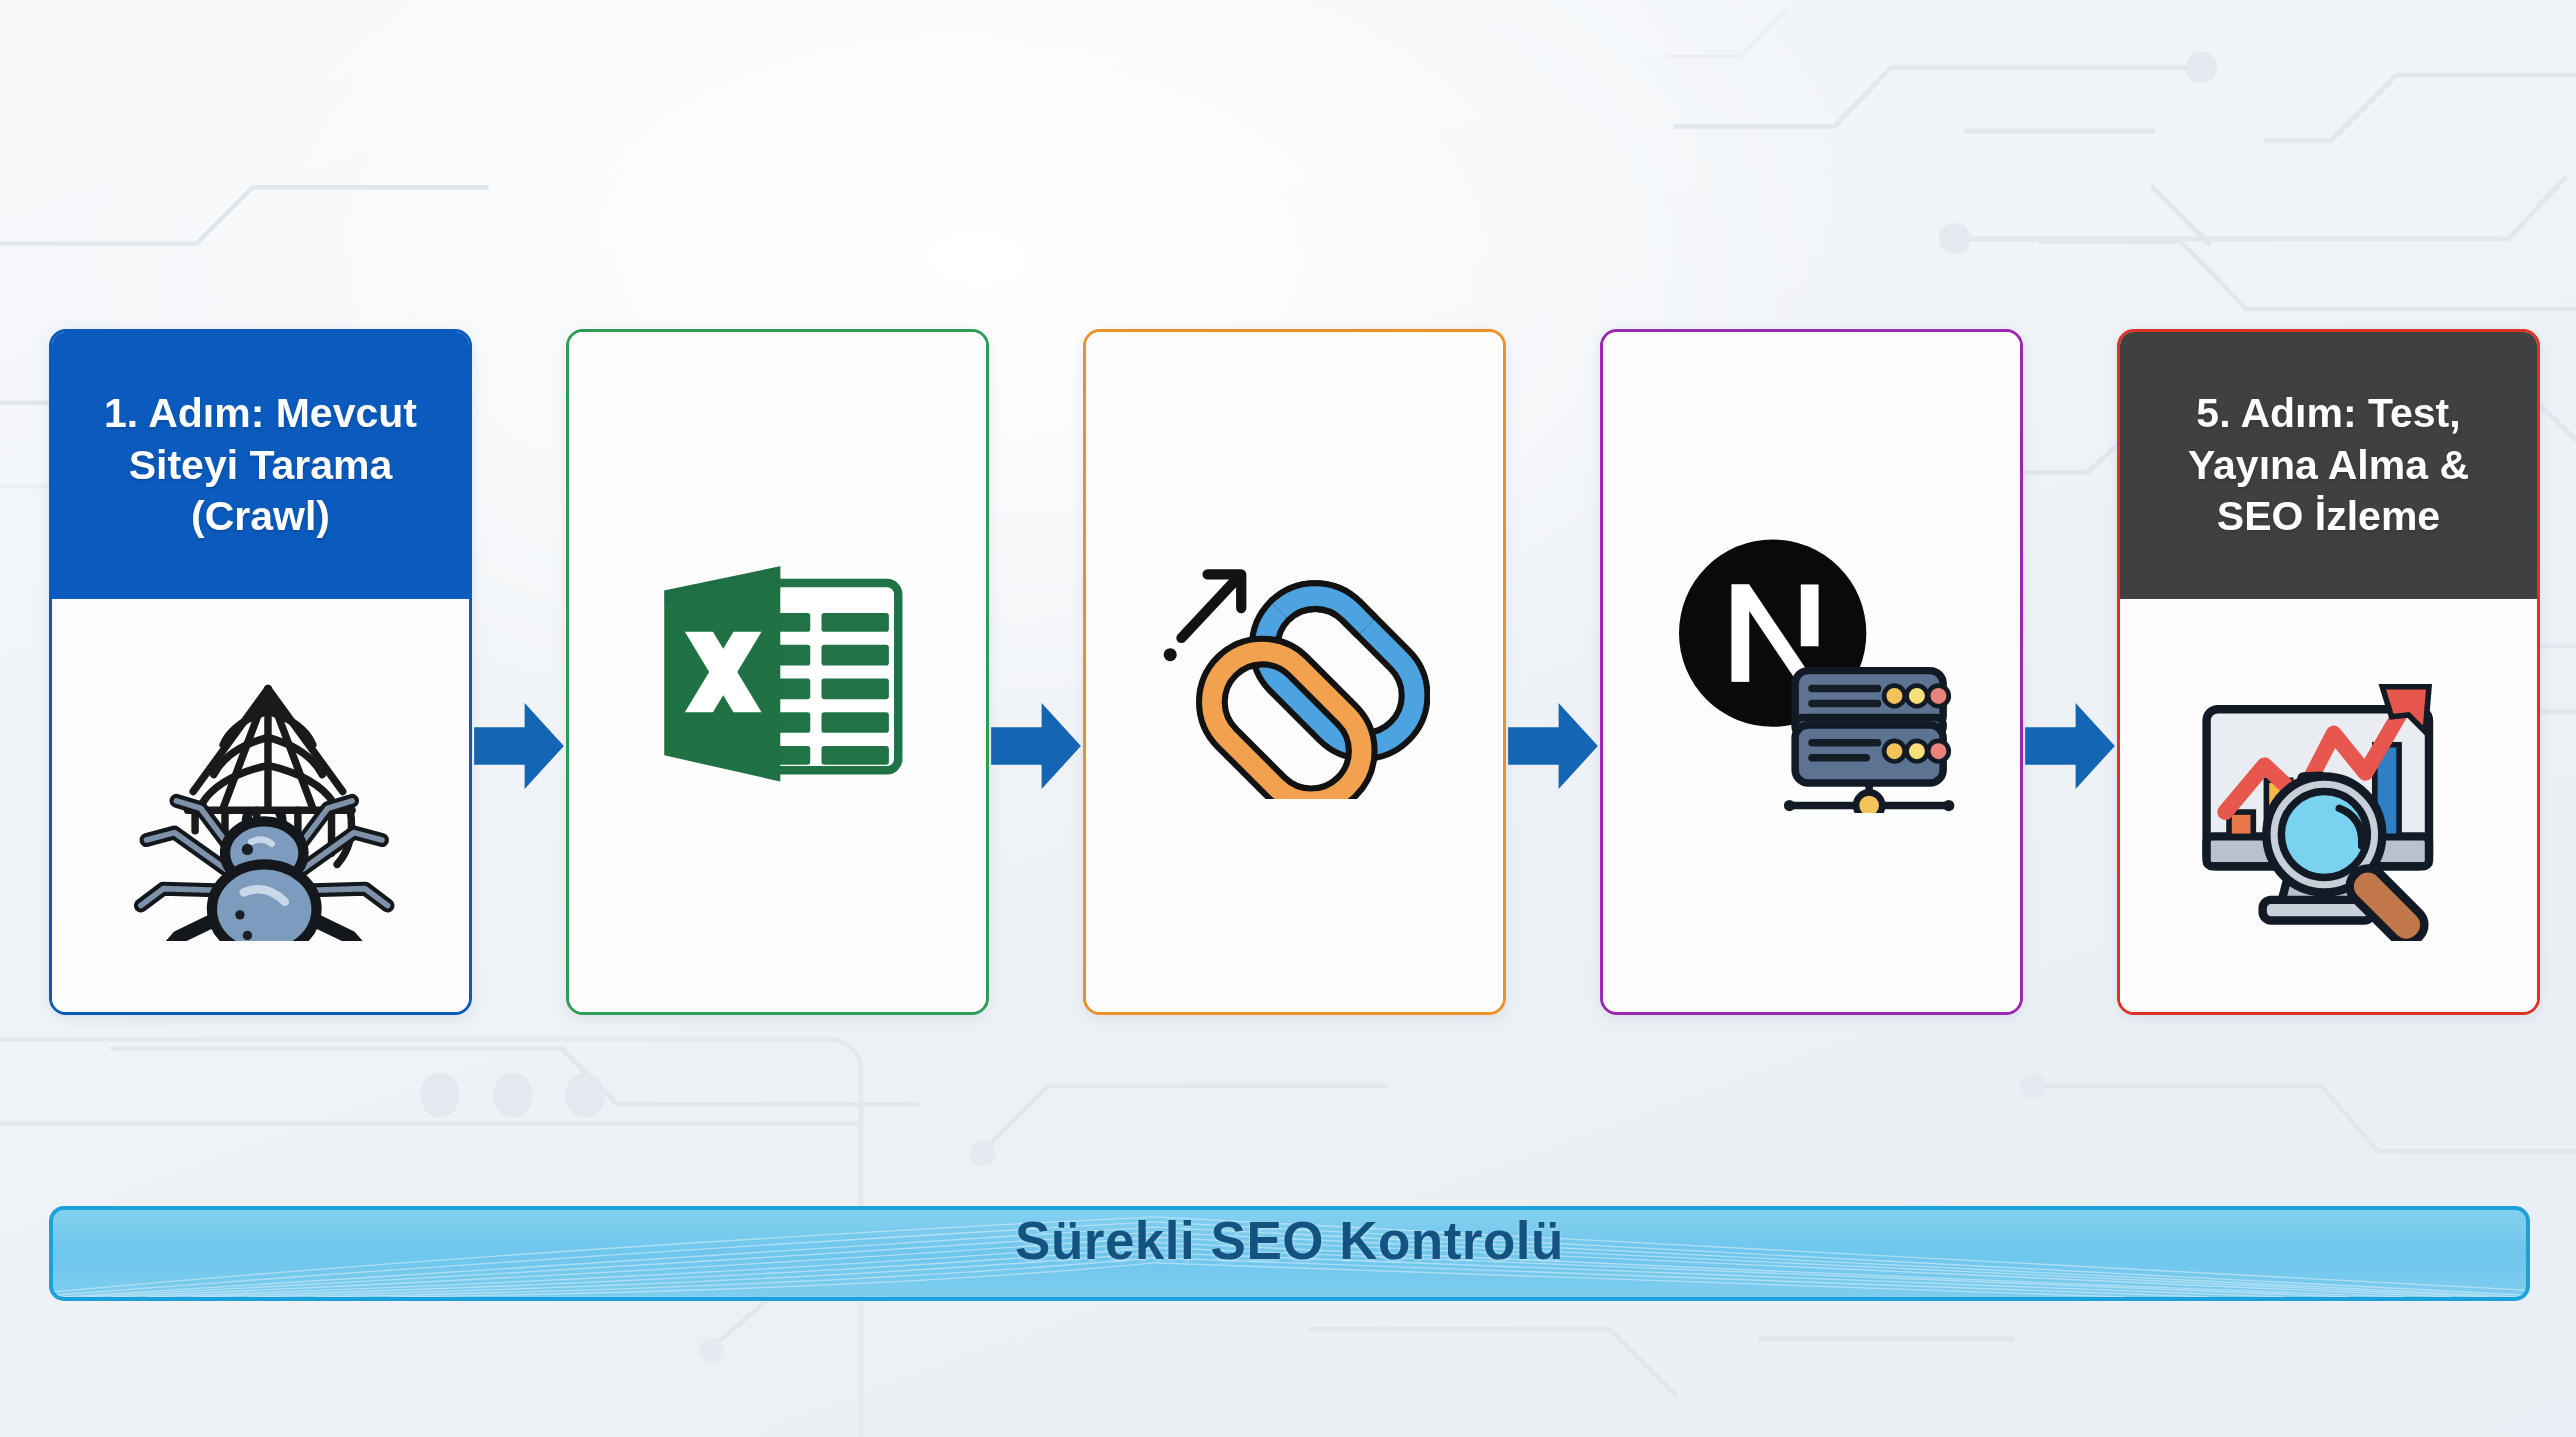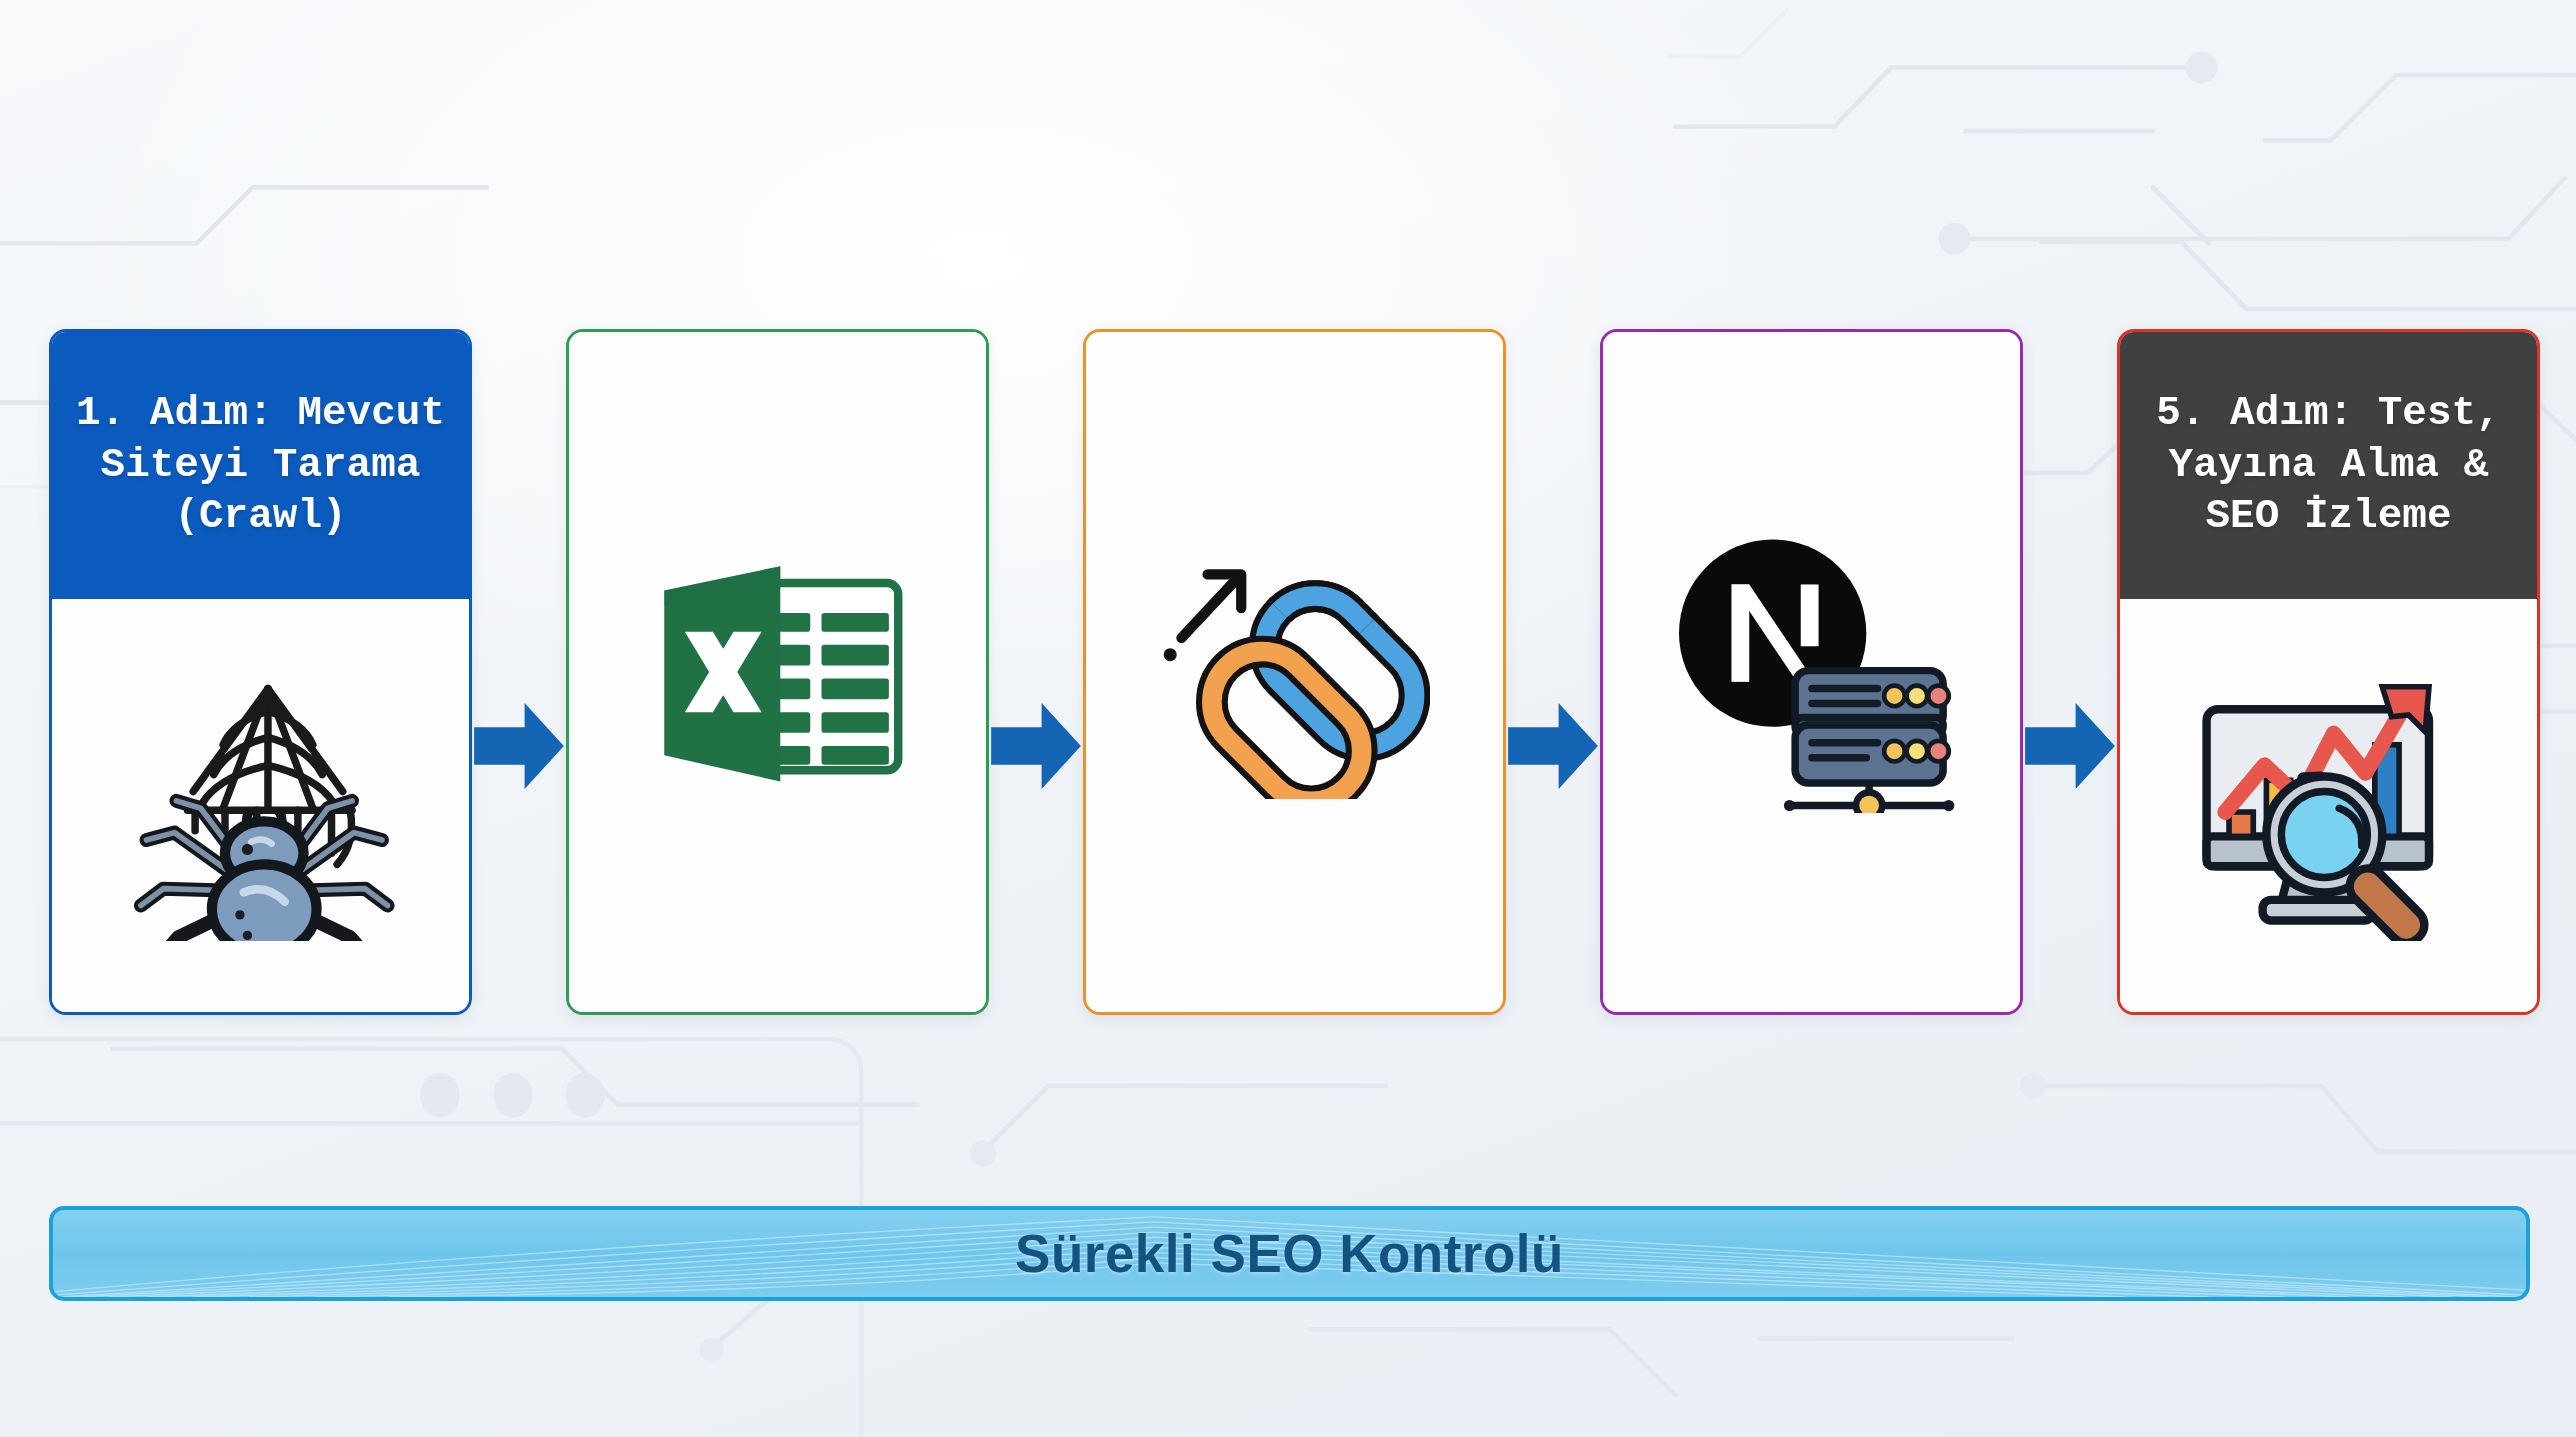--- a/index.html
+++ b/index.html
@@ -78,21 +78,20 @@
     width: 423px;
     height: 686px;
     background: #ffffff;
     border-radius: 17px;
     border: 3.7px solid #0b5bbe;
     display: flex;
     flex-direction: column;
     overflow: hidden;
     box-shadow: 0 3.7px 13px rgba(90,115,145,0.13);
     flex: 0 0 auto;
-    font-family: Liberation Mono, monospace;
   }
 
   .card-header {
     height: 267px;
     border-radius: 12px 12px 0 0;
     display: flex;
     align-items: center;
     justify-content: center;
     padding: 7.5px 20.6px;
     flex: 0 0 auto;
@@ -134,21 +133,20 @@
   .banner {
     position: absolute;
     left: 49px;
     top: 1206px;
     width: 2481px;
     height: 95px;
     border-radius: 15px;
     border: 4.7px solid #1da1da;
     background: linear-gradient(180deg, #84d0ef 0%, #6ec6ec 50%, #7ecdee 100%);
     display: flex;
-    align-items: center;
     justify-content: center;
     overflow: hidden;
   }
 
   .banner-fan {
     position: absolute;
     inset: 0;
     width: 100%;
     height: 100%;
     opacity: 0.55;

